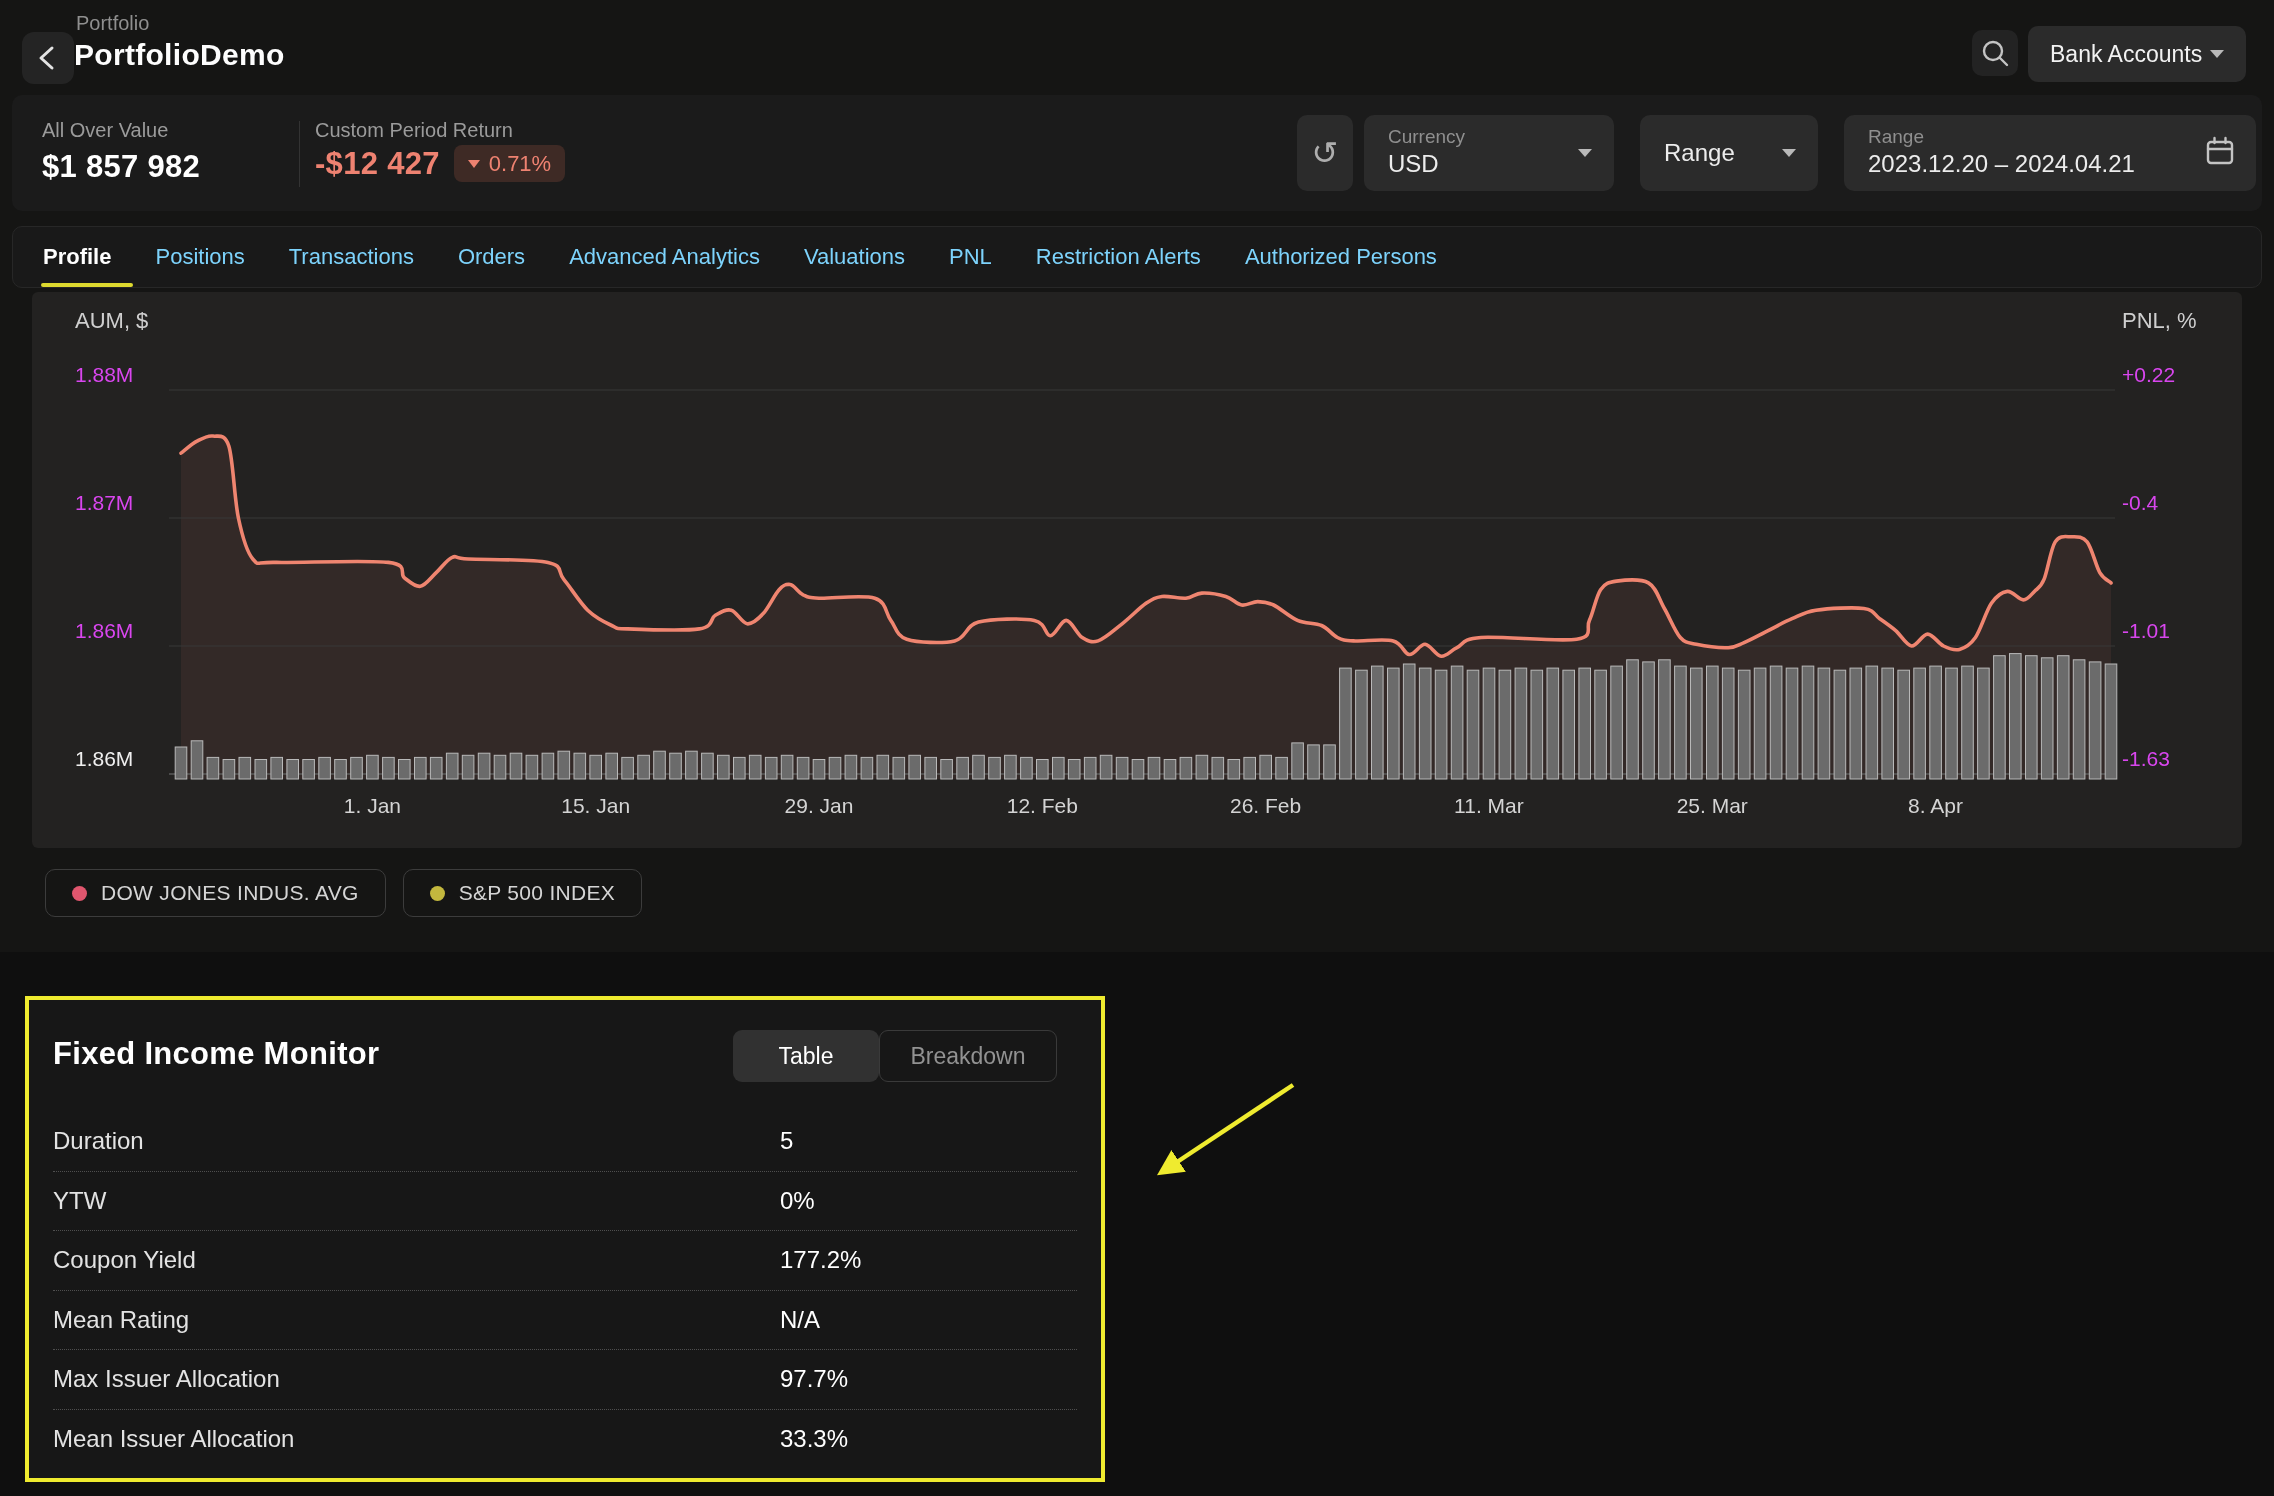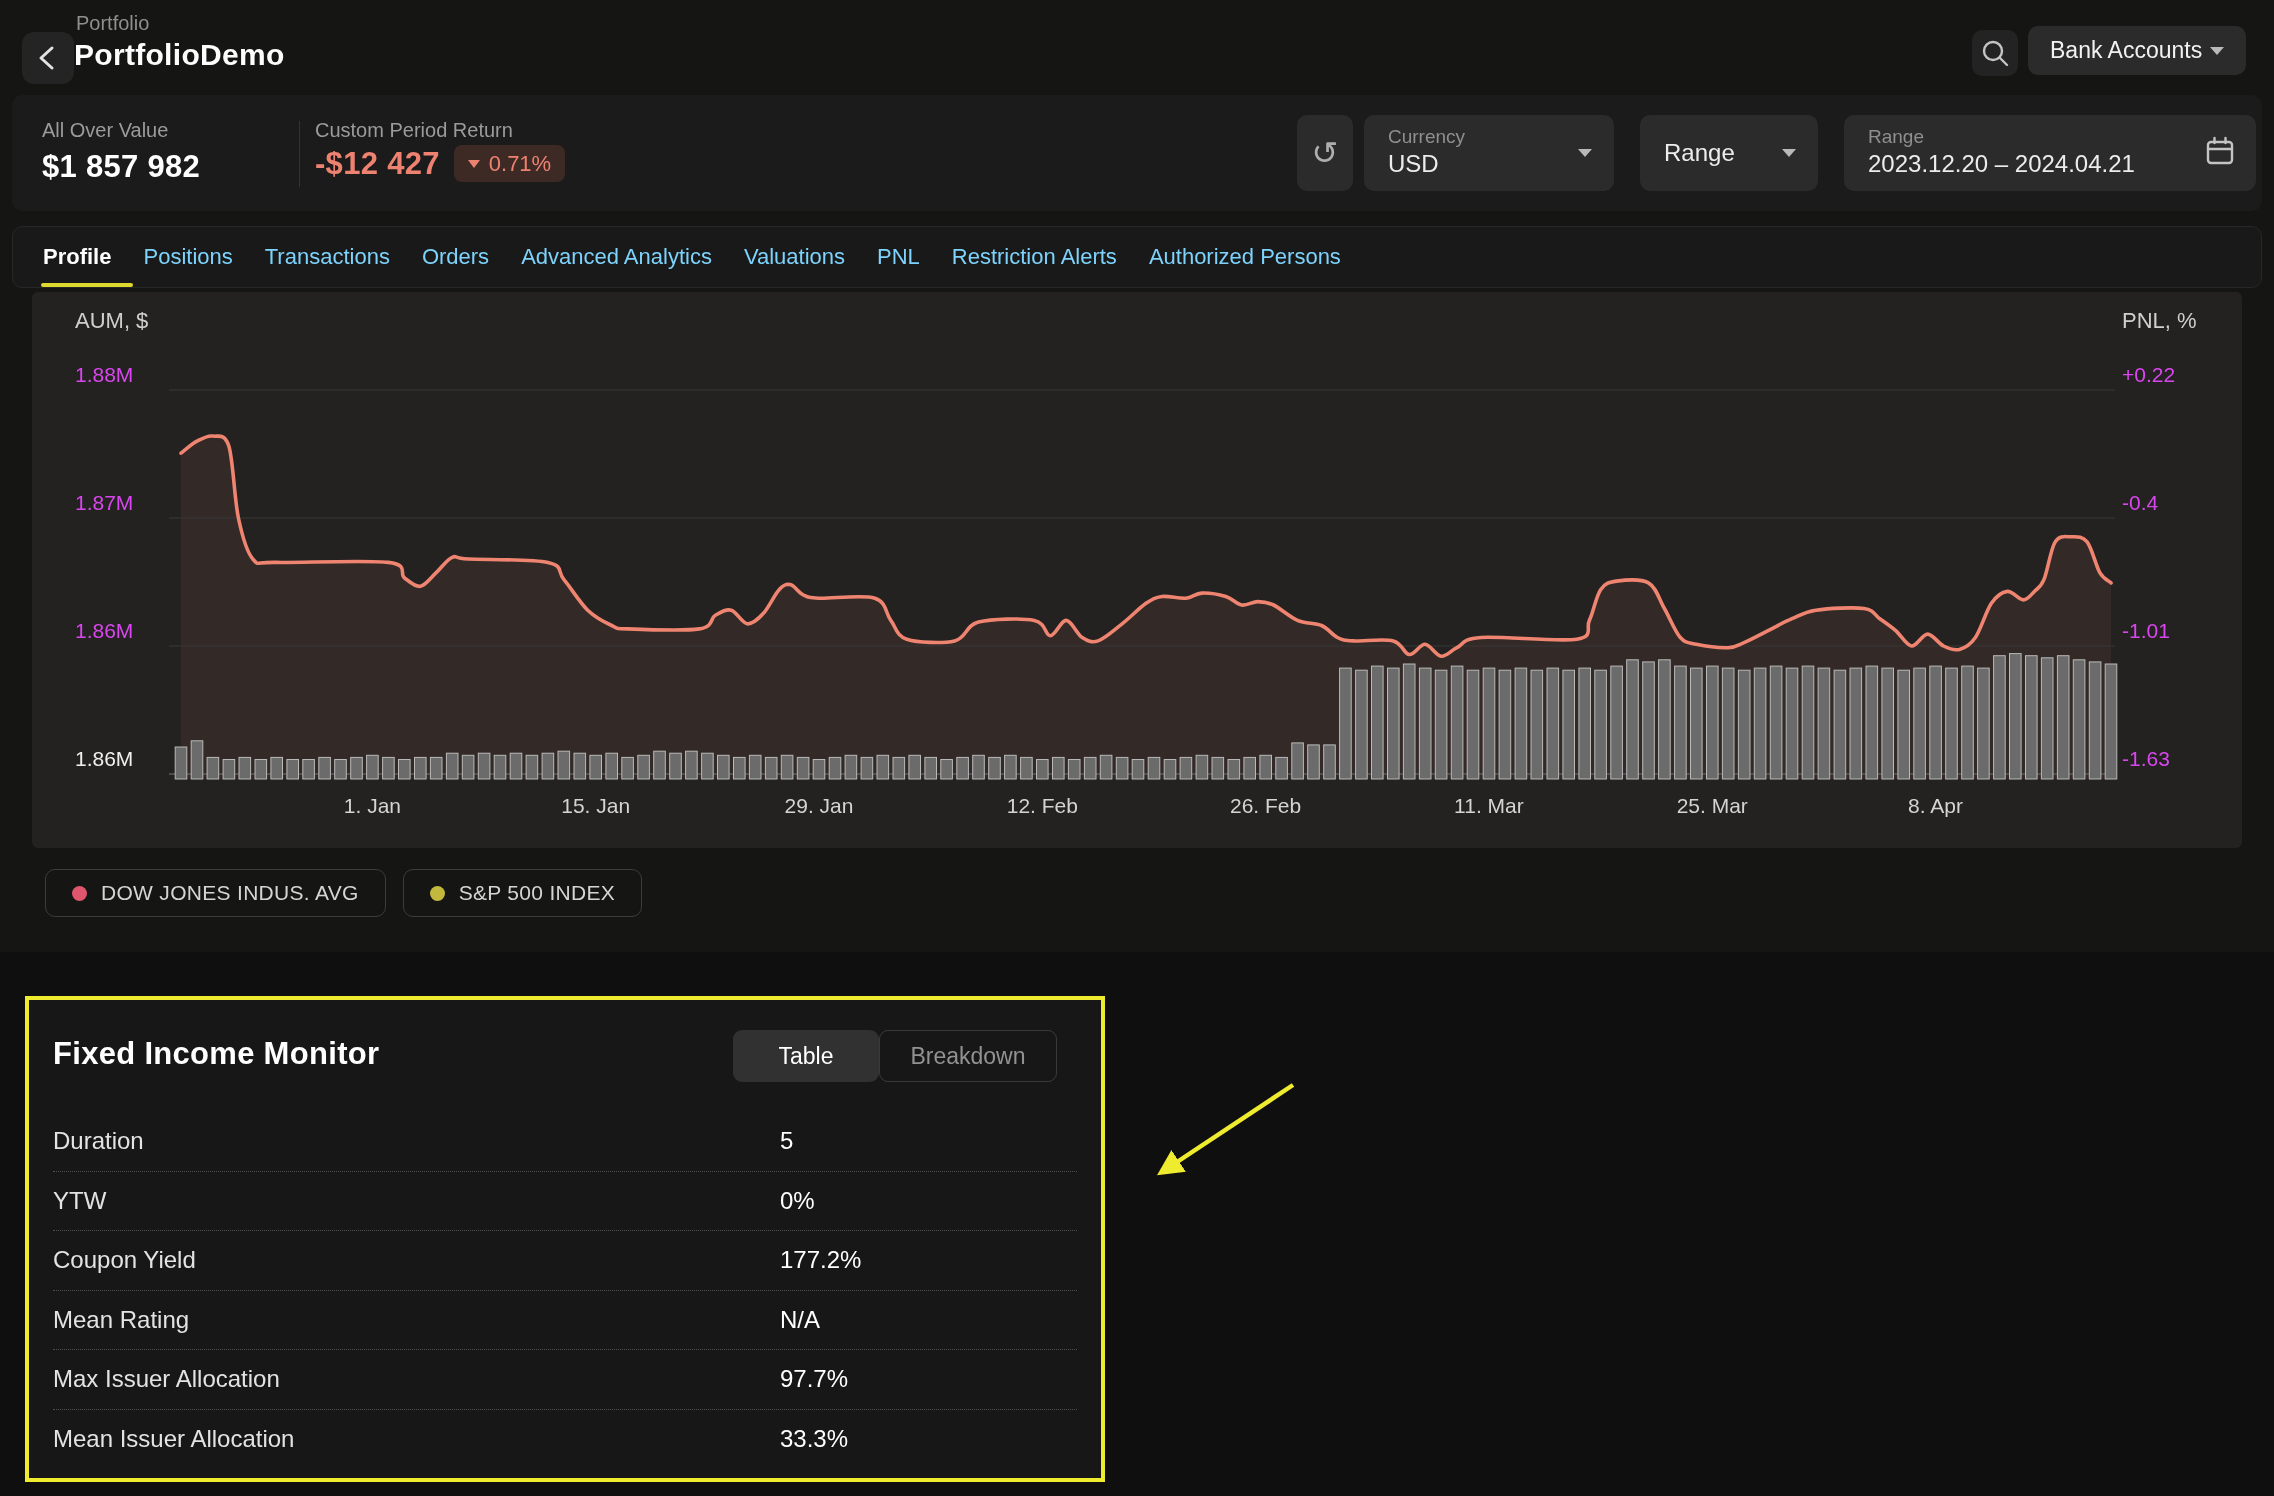--- a/index.html
+++ b/index.html
@@ -10,21 +10,21 @@
   }
   .top-region { position:absolute; left:0; top:0; width:2274px; height:952px; background:#151514; }
 
   
   .back-btn { position:absolute; left:22px; top:32px; width:52px; height:52px;
     background:#242424; border-radius:12px; display:flex; align-items:center; justify-content:center; cursor:pointer; }
   .breadcrumb { position:absolute; left:76px; top:12px; font-size:20px; color:#8f8f8f; }
   .page-title { position:absolute; left:74px; top:38px; font-size:30px; font-weight:bold; color:#fdfdfd; letter-spacing:.3px; }
   .search-btn { position:absolute; left:1972px; top:30px; width:46px; height:46px; background:#232323;
     border-radius:10px; display:flex; align-items:center; justify-content:center; cursor:pointer; }
-  .bank-btn { position:absolute; left:2028px; top:26px; width:218px; height:49px; background:#2b2b2b;
+  .bank-btn { position:absolute; left:2028px; top:26px; width:218px; height:56px; background:#2b2b2b;
     border-radius:10px; display:flex; align-items:center; padding:0 22px; cursor:pointer; }
   .bank-btn .lbl { font-size:23px; color:#f2f2f2; flex:1; }
   .caret { width:0; height:0; border-left:7px solid transparent; border-right:7px solid transparent;
     border-top:8px solid #b9b9b9; }
 
   
   .stats-bar { position:absolute; left:12px; top:95px; width:2250px; height:116px; background:#1b1b1b; border-radius:10px; }
   .stat-label { position:absolute; font-size:20px; color:#9b9b9b; }
   .stat-value { position:absolute; font-size:31px; font-weight:bold; color:#fff; letter-spacing:.3px; }
   .stats-divider { position:absolute; left:287px; top:26px; width:1px; height:66px; background:#333; }
@@ -42,21 +42,21 @@
   .ctrl-value { position:absolute; left:24px; bottom:13px; font-size:24px; color:#ececec; }
   .ctrl .caret { position:absolute; right:22px; top:50%; margin-top:-4px; }
   .currency-ctrl { left:1352px; width:250px; }
   .range-ctrl { left:1628px; width:178px; }
   .range-ctrl .ctrl-value { top:50%; bottom:auto; transform:translateY(-50%); }
   .date-ctrl { left:1832px; width:412px; cursor:pointer; }
   .cal-icon { position:absolute; right:20px; top:50%; transform:translateY(-50%); }
 
   
   .tabs-bar { position:absolute; left:12px; top:226px; width:2250px; height:62px; background:#191919;
-    border:1px solid #272727; border-radius:10px; display:flex; align-items:center; padding:0 30px; gap:32px; }
+    border:1px solid #272727; border-radius:10px; display:flex; align-items:center; padding:0 30px; gap:44px; }
   .tab { font-size:22px; color:#7dd3fc; cursor:pointer; position:relative; height:100%; display:flex; align-items:center; }
   .tab.active { color:#ffffff; font-weight:bold; }
   .tab.active::after { content:""; position:absolute; left:-2px; bottom:0; width:92px; height:4px;
     background:#ddd92f; border-radius:3px; }
 
   
   .chart-panel { position:absolute; left:32px; top:292px; width:2210px; height:556px; background:#232221; border-radius:6px; }
   .chart-panel svg { position:absolute; left:0; top:0; }
   .axis-title { position:absolute; font-size:22px; color:#cfcfcf; }
   .axis-title.left { left:43px; top:16px; }

